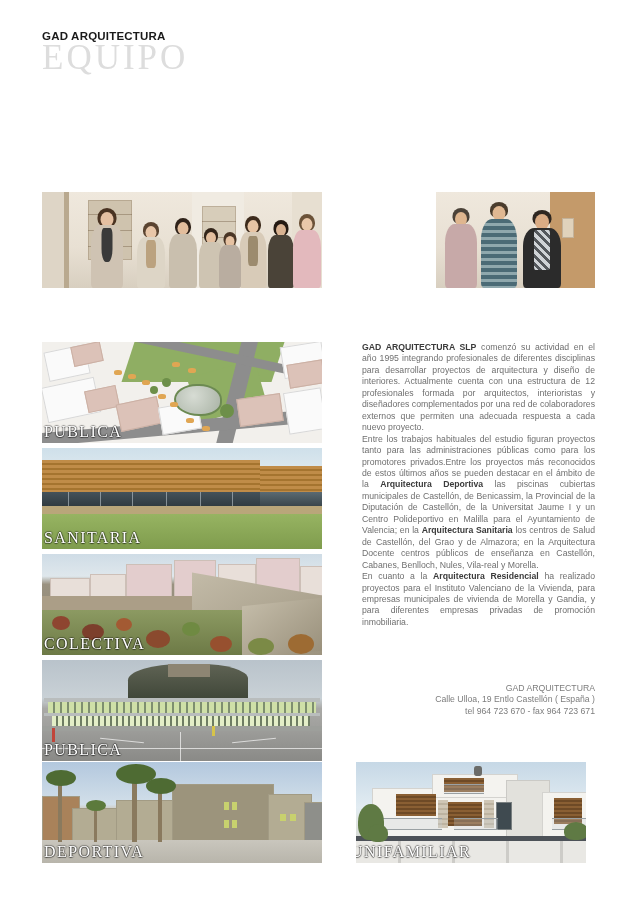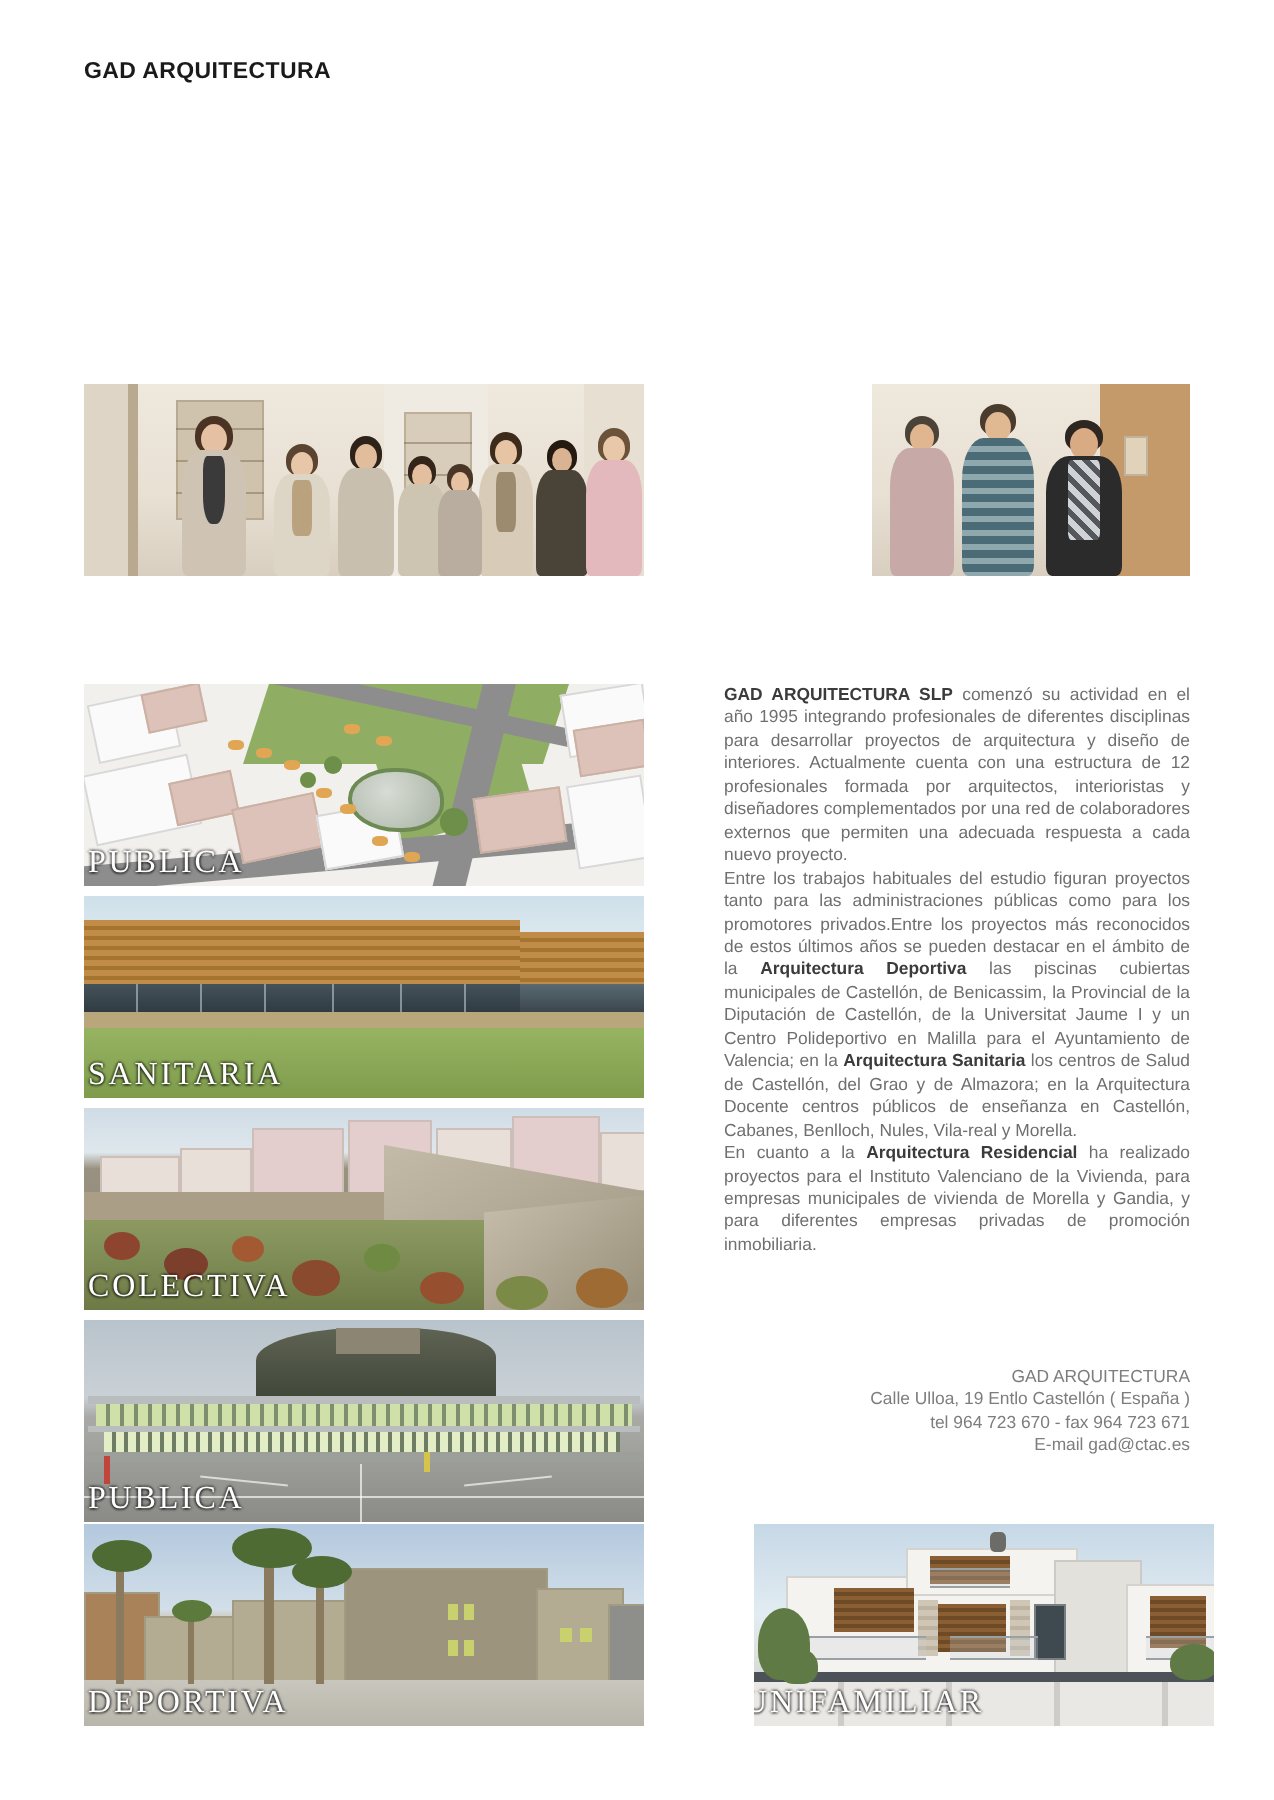--- a/index.html
+++ b/index.html
@@ -111,21 +111,21 @@
   
   .panel {
     position: absolute;
     left: 42px;
     width: 280px;
     height: 101px;
     overflow: hidden;
   }
   .panel-wide-right {
     position: absolute;
-    left: 377px;
+    left: 356px;
     width: 230px;
     height: 101px;
     overflow: hidden;
   }
   .panel-label {
     position: absolute;
     left: 2px;
     bottom: 2px;
     font-family: "Liberation Serif", serif;
     font-size: 16px;
@@ -351,20 +351,21 @@
     color: #7d7d7d;
     text-align: right;
   }
   .contact div { white-space: nowrap; }
 </style>
 </head>
 <body>
 
 <div class="header">
   <div class="brand-name">GAD ARQUITECTURA</div>
+  <div class="watermark">EQUIPO</div>
 </div>
 
 <div class="banner-photo-a">
   <div class="scene-interior">
     <div class="wall-panel" style="left:0;top:0;width:22px;height:96px;background:#ded5c6;"></div>
     <div class="door-frame" style="left:22px;top:0;width:5px;height:96px;"></div>
     <div class="shelf-unit" style="left:46px;top:8px;width:44px;height:60px;">
       <div class="shelf-line" style="top:14px;"></div>
       <div class="shelf-line" style="top:30px;"></div>
       <div class="shelf-line" style="top:46px;"></div>
@@ -605,14 +606,13 @@
 <div class="article">
   <p><b>GAD ARQUITECTURA SLP</b><span> comenzó su actividad en el año 1995 integrando profesionales de diferentes disciplinas para desarrollar proyectos de arquitectura y diseño de interiores. Actualmente cuenta con una estructura de 12 profesionales formada por arquitectos, interioristas y diseñadores complementados por una red de colaboradores externos que permiten una adecuada respuesta a cada nuevo proyecto.</span></p>
   <p><span>Entre los trabajos habituales del estudio figuran proyectos tanto para las administraciones públicas como para los promotores privados.Entre los proyectos más reconocidos de estos últimos años se pueden destacar en el ámbito de la </span><b>Arquitectura Deportiva</b><span> las piscinas cubiertas municipales de Castellón, de Benicassim, la Provincial de la Diputación de Castellón, de la Universitat Jaume I y un Centro Polideportivo en Malilla para el Ayuntamiento de Valencia; en la </span><b>Arquitectura Sanitaria</b><span> los centros de Salud de Castellón, del Grao y de Almazora; en la Arquitectura Docente centros públicos de enseñanza en Castellón, Cabanes, Benlloch, Nules, Vila-real y Morella.</span></p>
   <p><span>En cuanto a la </span><b>Arquitectura Residencial</b><span> ha realizado proyectos para el Instituto Valenciano de la Vivienda, para empresas municipales de vivienda de Morella y Gandia, y para diferentes empresas privadas de promoción inmobiliaria.</span></p>
 </div>
 
 <div class="contact">
   <div>GAD ARQUITECTURA</div>
   <div>Calle Ulloa, 19 Entlo Castellón ( España )</div>
   <div>tel 964 723 670 - fax 964 723 671</div>
-  <div>E-mail gad@ctac.es</div>
 </div>
 
 </body></html>

